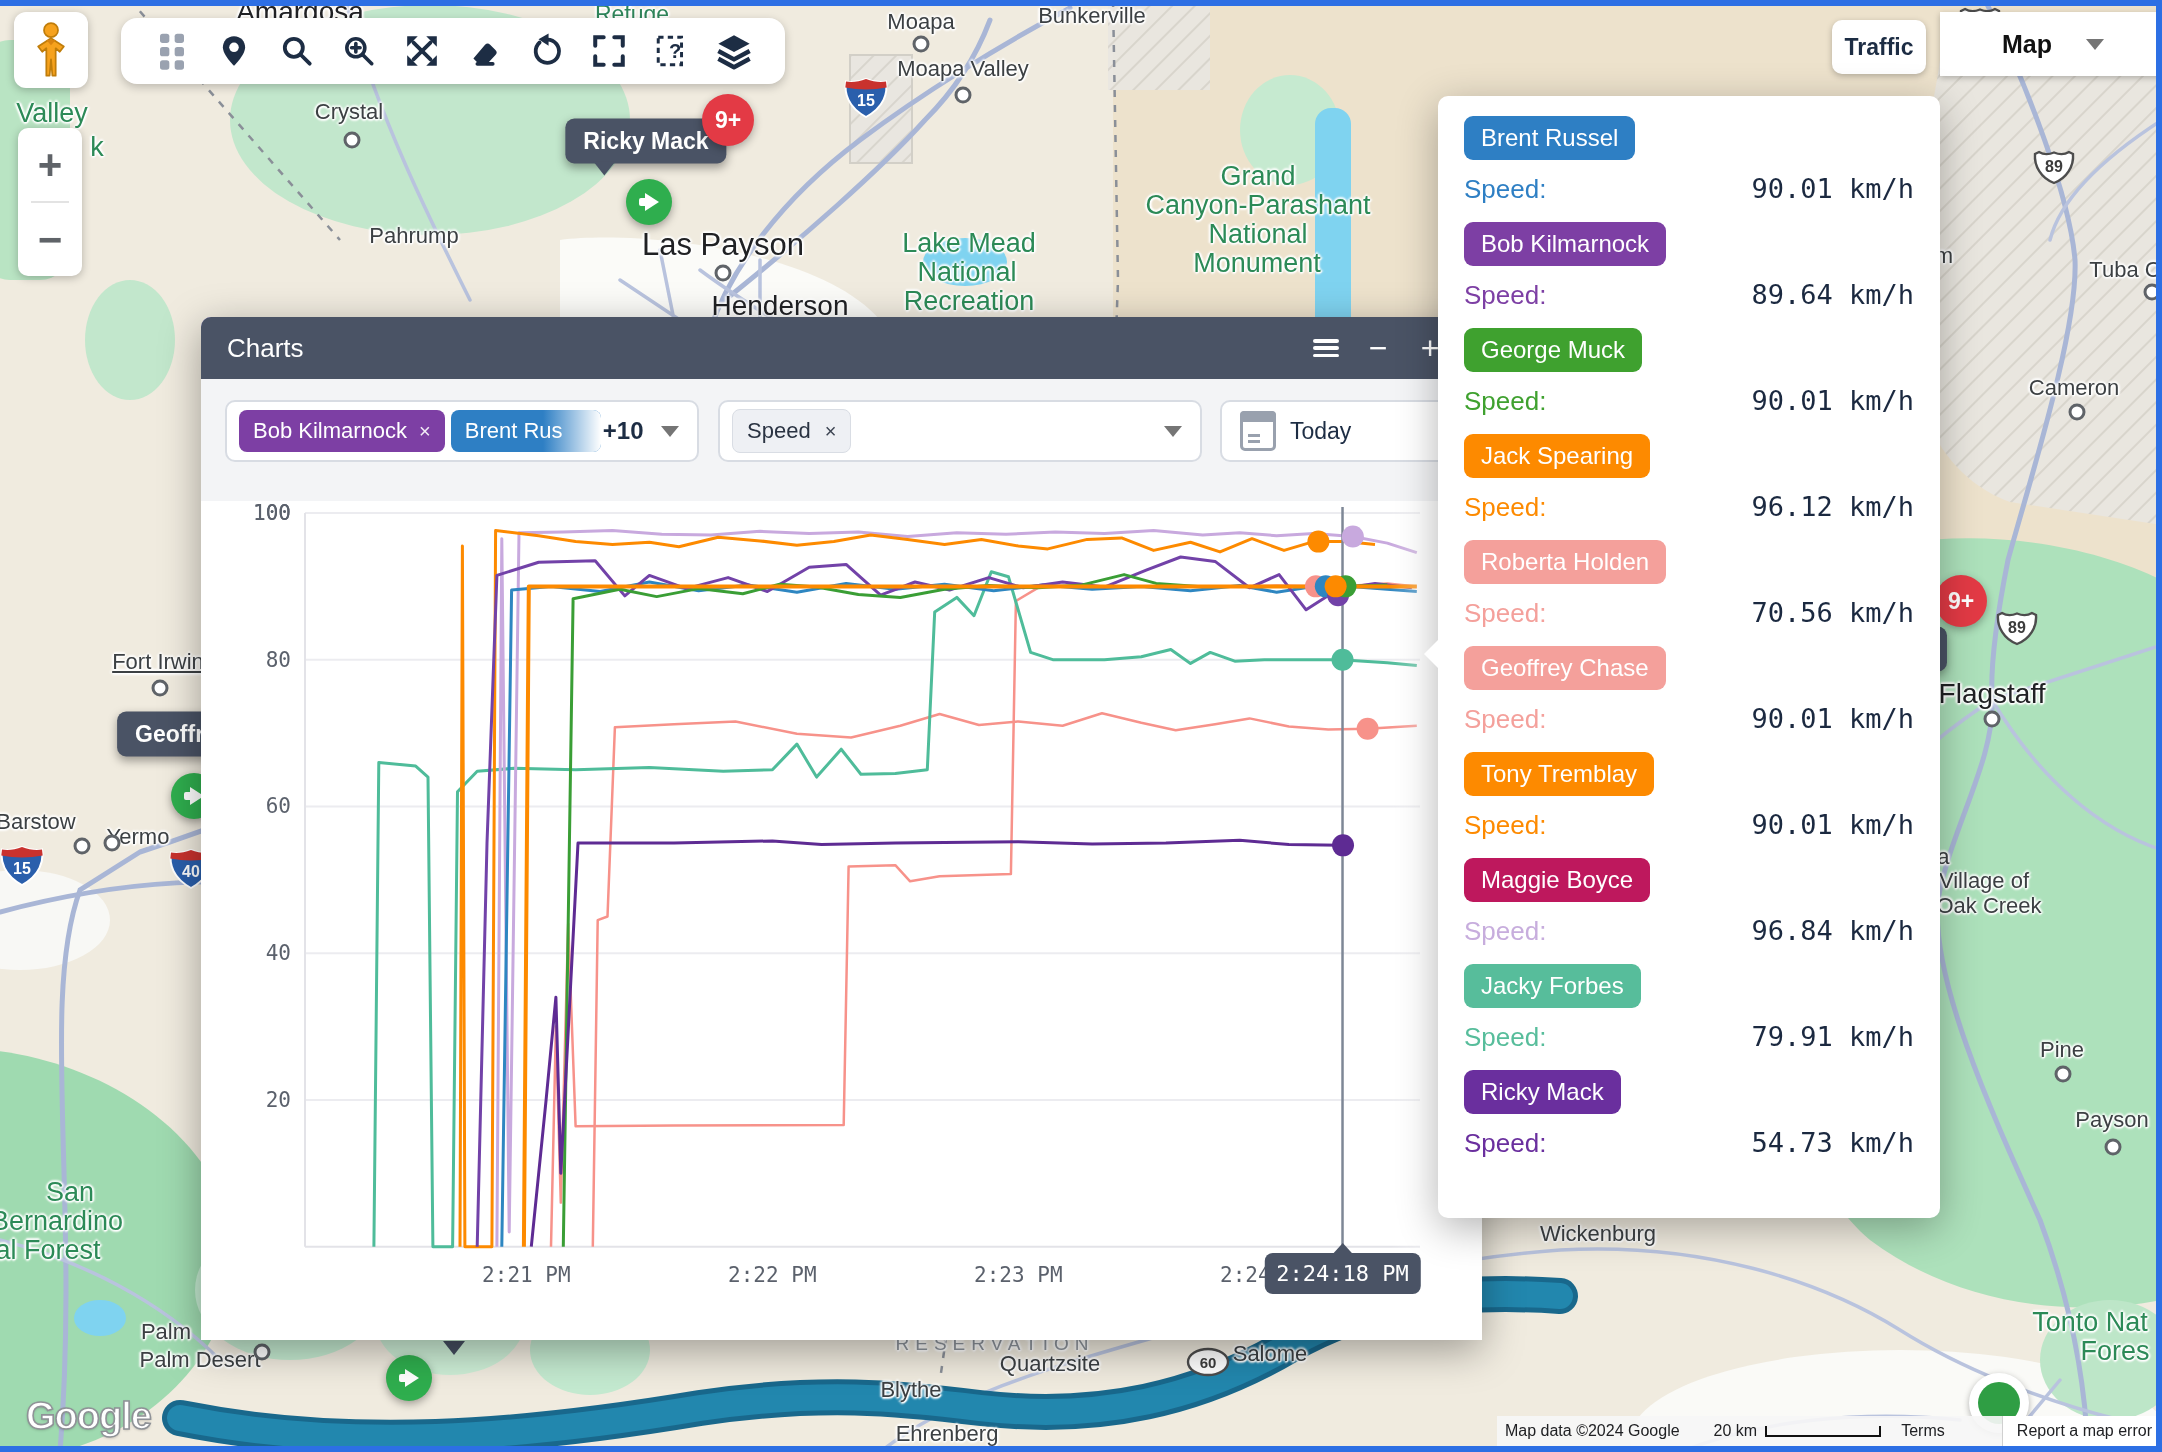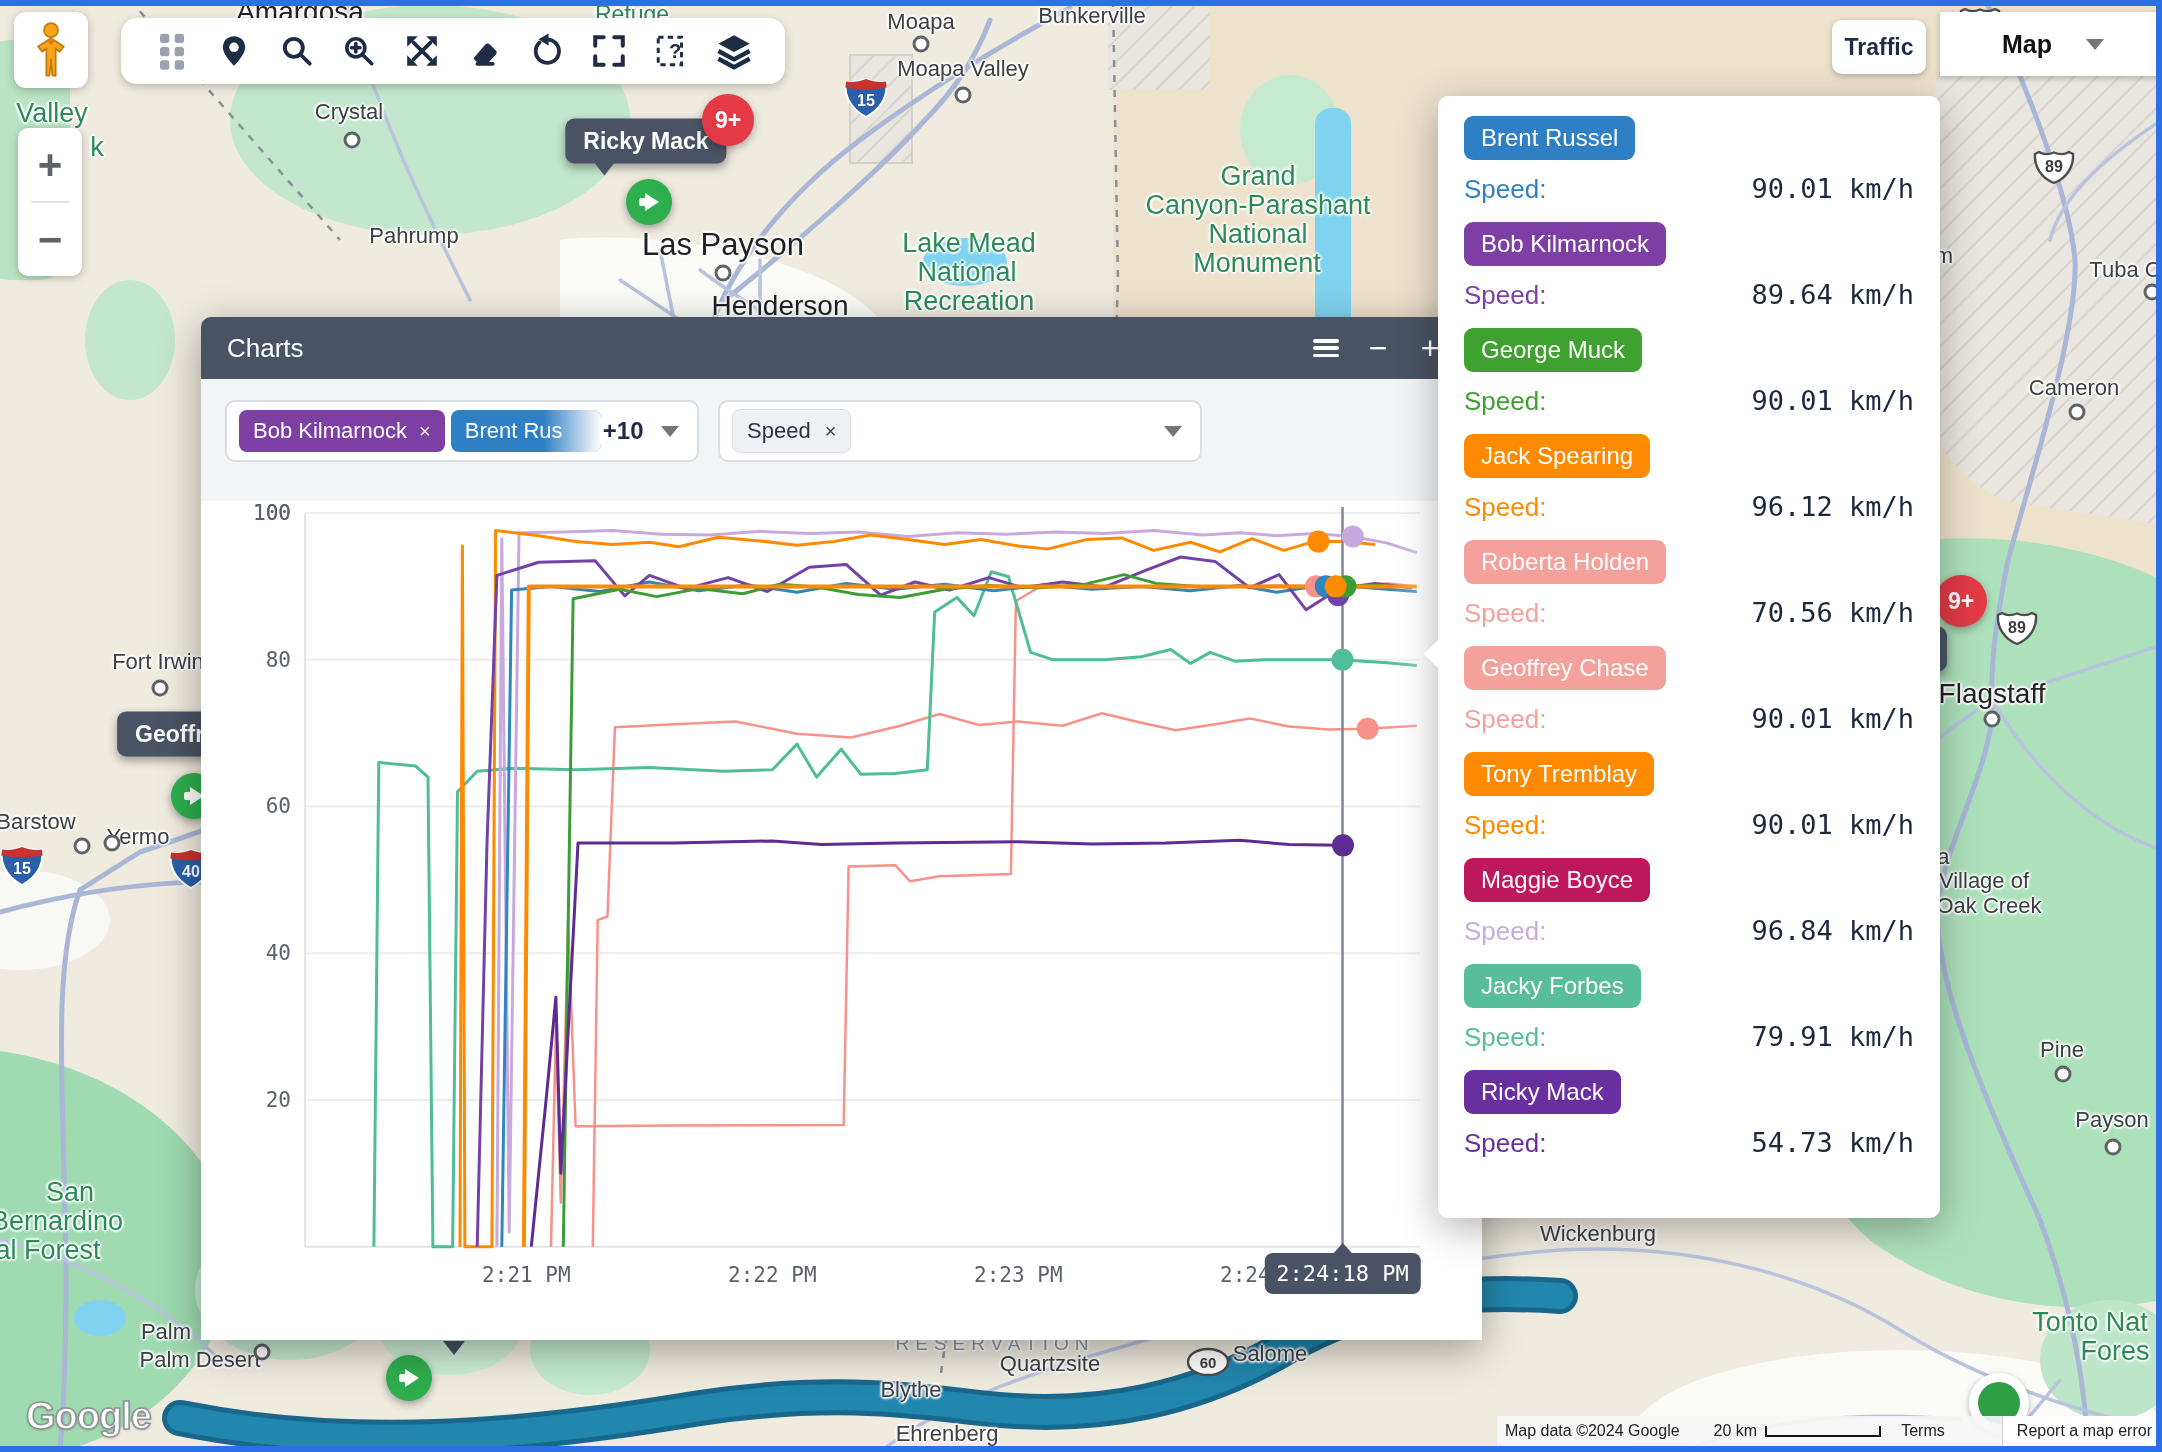--- a/index.html
+++ b/index.html
@@ -215,21 +215,21 @@
       <span class="map-label city" style="left: 921px; top: 22px;">Moapa</span>
       <span class="map-label city" style="left: 963px; top: 69px;">Moapa Valley</span>
       <span class="map-label city" style="left: 1092px; top: 16px;">Bunkerville</span>
       <span class="map-label area-lg" style="left: 1258px; top: 176px;">Grand</span>
       <span class="map-label area-lg" style="left: 1258px; top: 205px;">Canyon-Parashant</span>
       <span class="map-label area-lg" style="left: 1258px; top: 234px;">National</span>
       <span class="map-label area-lg" style="left: 1257px; top: 263px;">Monument</span>
       <span class="map-label area-lg" style="left: 969px; top: 243px;">Lake Mead</span>
       <span class="map-label area-lg" style="left: 967px; top: 272px;">National</span>
       <span class="map-label area-lg" style="left: 969px; top: 301px;">Recreation</span>
-      <span class="map-label city" style="left: 158px; top: 662px;">Fort Irwin</span>
+      <span class="map-label city" style="left: 158px; top: 662px; text-decoration: underline;">Fort Irwin</span>
       <span class="map-label city" style="left: 36px; top: 822px;">Barstow</span>
       <span class="map-label city" style="left: 138px; top: 837px;">Yermo</span>
       <span class="map-label city" style="left: 1944px; top: 256px;">m</span>
       <span class="map-label city" style="left: 2125px; top: 270px;">Tuba C</span>
       <span class="map-label city" style="left: 2074px; top: 388px;">Cameron</span>
       <span class="map-label city-lg" style="left: 1992px; top: 694px;">Flagstaff</span>
       <span class="map-label city" style="left: 1925px; top: 857px;">dona</span>
       <span class="map-label city" style="left: 1984px; top: 881px;">Village of</span>
       <span class="map-label city" style="left: 1989px; top: 906px;">Oak Creek</span>
       <span class="map-label city" style="left: 1912px; top: 950px;">erde</span>
@@ -443,20 +443,24 @@
         <span class="plus-more">+10</span>
         <span class="caret-down dd-caret"></span>
       </div>
       <div class="dropdown" id="dd-metric">
         <span class="chip-light" style="margin-left:12px">
           <span>Speed</span>
           <span class="x">×</span>
         </span>
         <span class="caret-down dd-caret"></span>
       </div>
+      <div class="dropdown" id="dd-date">
+        <span class="cal-icon"></span>
+        <span id="dd-date-label">Today</span>
+      </div>
     </div>
     <div id="chart-area"><svg width="1281" height="800">
           <line x1="104" y1="598.9306930693069" x2="1219" y2="598.9306930693069" stroke="#ececf0" stroke-width="2"></line>
           <line x1="104" y1="452.1980198019802" x2="1219" y2="452.1980198019802" stroke="#ececf0" stroke-width="2"></line>
           <line x1="104" y1="305.46534653465346" x2="1219" y2="305.46534653465346" stroke="#ececf0" stroke-width="2"></line>
           <line x1="104" y1="158.73267326732673" x2="1219" y2="158.73267326732673" stroke="#ececf0" stroke-width="2"></line>
           <line x1="104" y1="12" x2="1219" y2="12" stroke="#ececf0" stroke-width="2"></line>
           <line x1="104" y1="12" x2="1219" y2="12" stroke="#ececf0" stroke-width="2"></line>
           <line x1="104" y1="745.6633663366337" x2="1219" y2="745.6633663366337" stroke="#e3e3e8" stroke-width="2"></line>
           <line x1="104" y1="12" x2="104" y2="745.6633663366337" stroke="#e3e3e8" stroke-width="2"></line>

